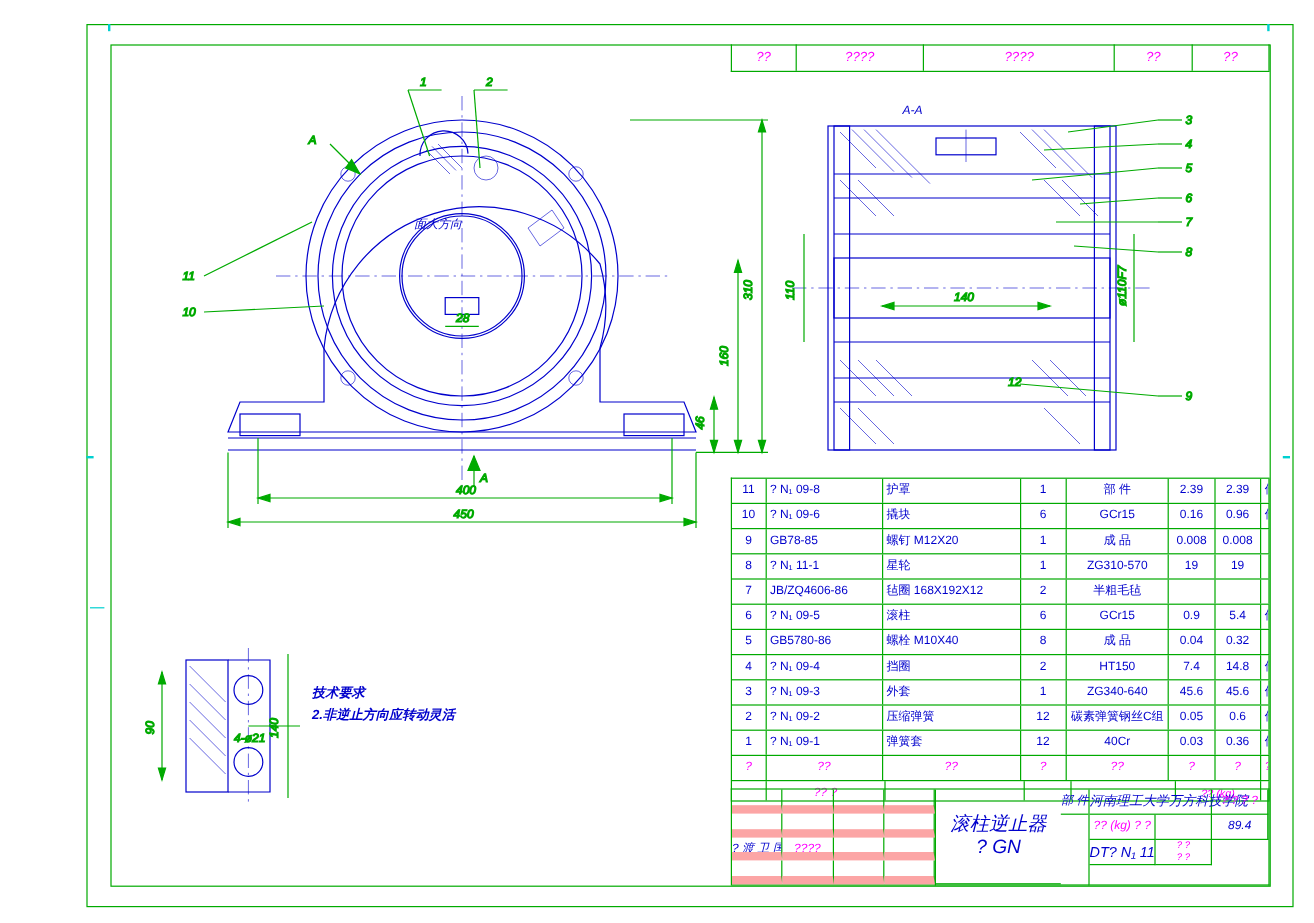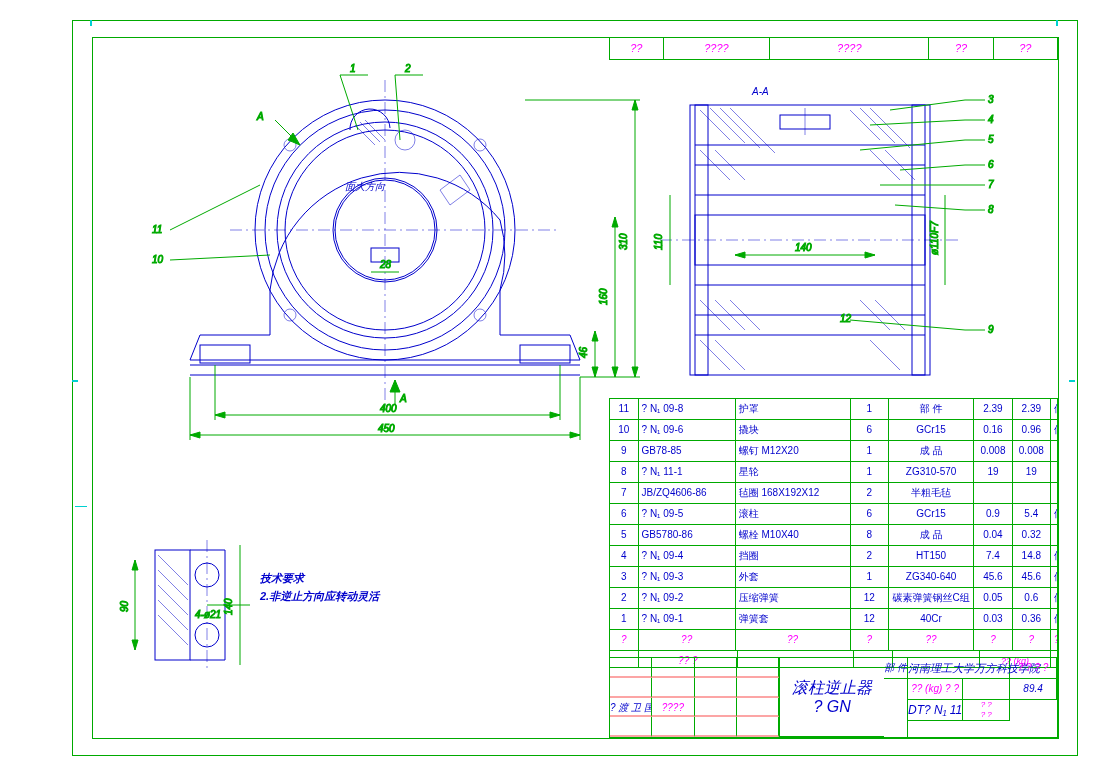--- a/index.html
+++ b/index.html
@@ -104,21 +104,21 @@
   }
   .tb-left {
     grid-column: 1;
     grid-row: 1 / span 4;
     display: grid;
     grid-template-columns: 1fr 1fr 1fr 1fr;
     grid-template-rows: 1fr 1fr 1fr 1fr;
   }
   .tb-left > div {
     border-right: 1px solid #00aa00;
-    border-bottom: 2px solid #fca5a5;
+    border-bottom: 7px solid #fca5a5;
     color: #ff00ff;
     font-size: 10px;
     line-height: 20px;
     white-space: nowrap;
     overflow: hidden;
     font-style: italic;
   }
   .tb-center {
     grid-column: 2;
     grid-row: 1 / span 4;

